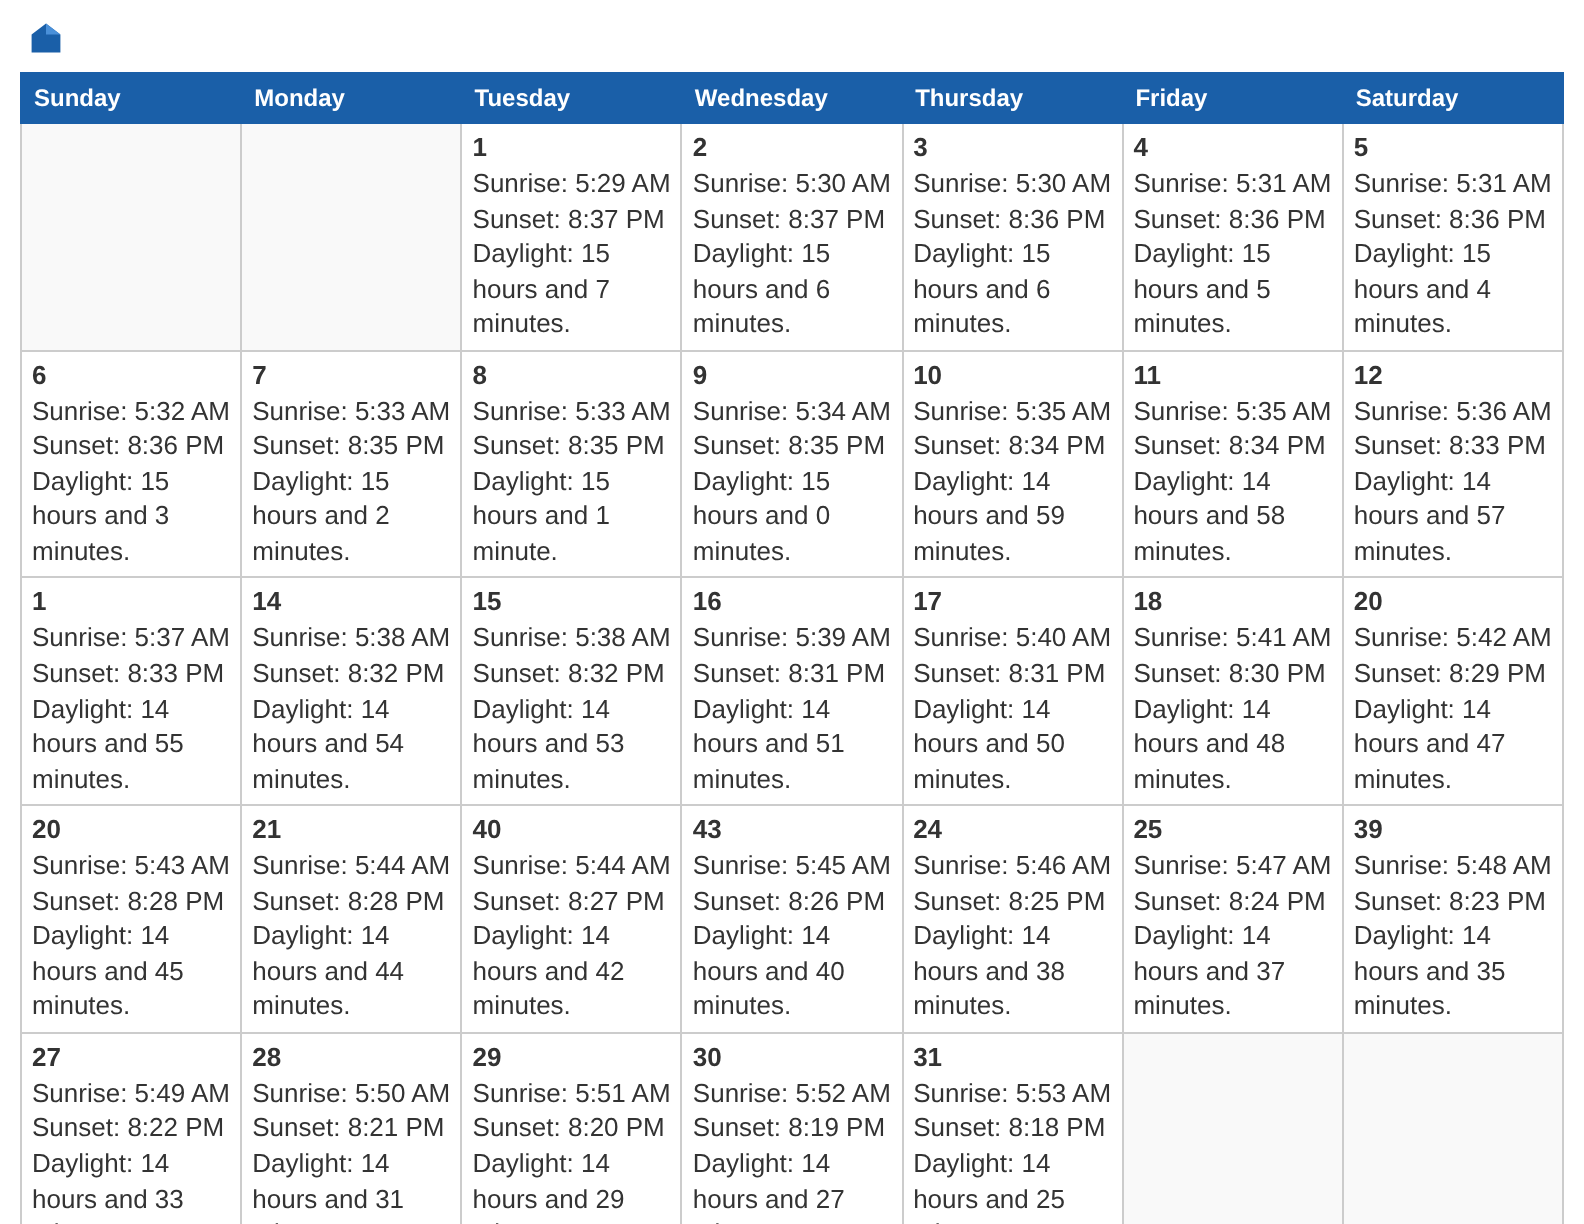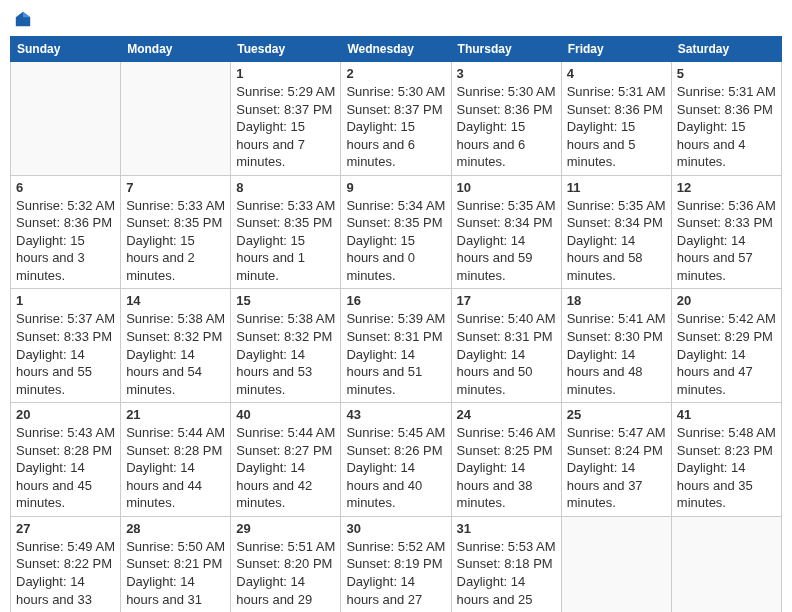--- a/index.html
+++ b/index.html
@@ -288,21 +288,21 @@
 Sunset: 8:25 PM
 Daylight: 14 hours and 38 minutes.</div>
           </td>
           <td>
             <span class="day-number">25</span>
             <div class="cell-info">Sunrise: 5:47 AM
 Sunset: 8:24 PM
 Daylight: 14 hours and 37 minutes.</div>
           </td>
           <td>
-            <span class="day-number">41</span>
+            <span class="day-number">39</span>
             <div class="cell-info">Sunrise: 5:48 AM
 Sunset: 8:23 PM
 Daylight: 14 hours and 35 minutes.</div>
           </td>
         </tr>
         <tr>
           <td>
             <span class="day-number">27</span>
             <div class="cell-info">Sunrise: 5:49 AM
 Sunset: 8:22 PM

